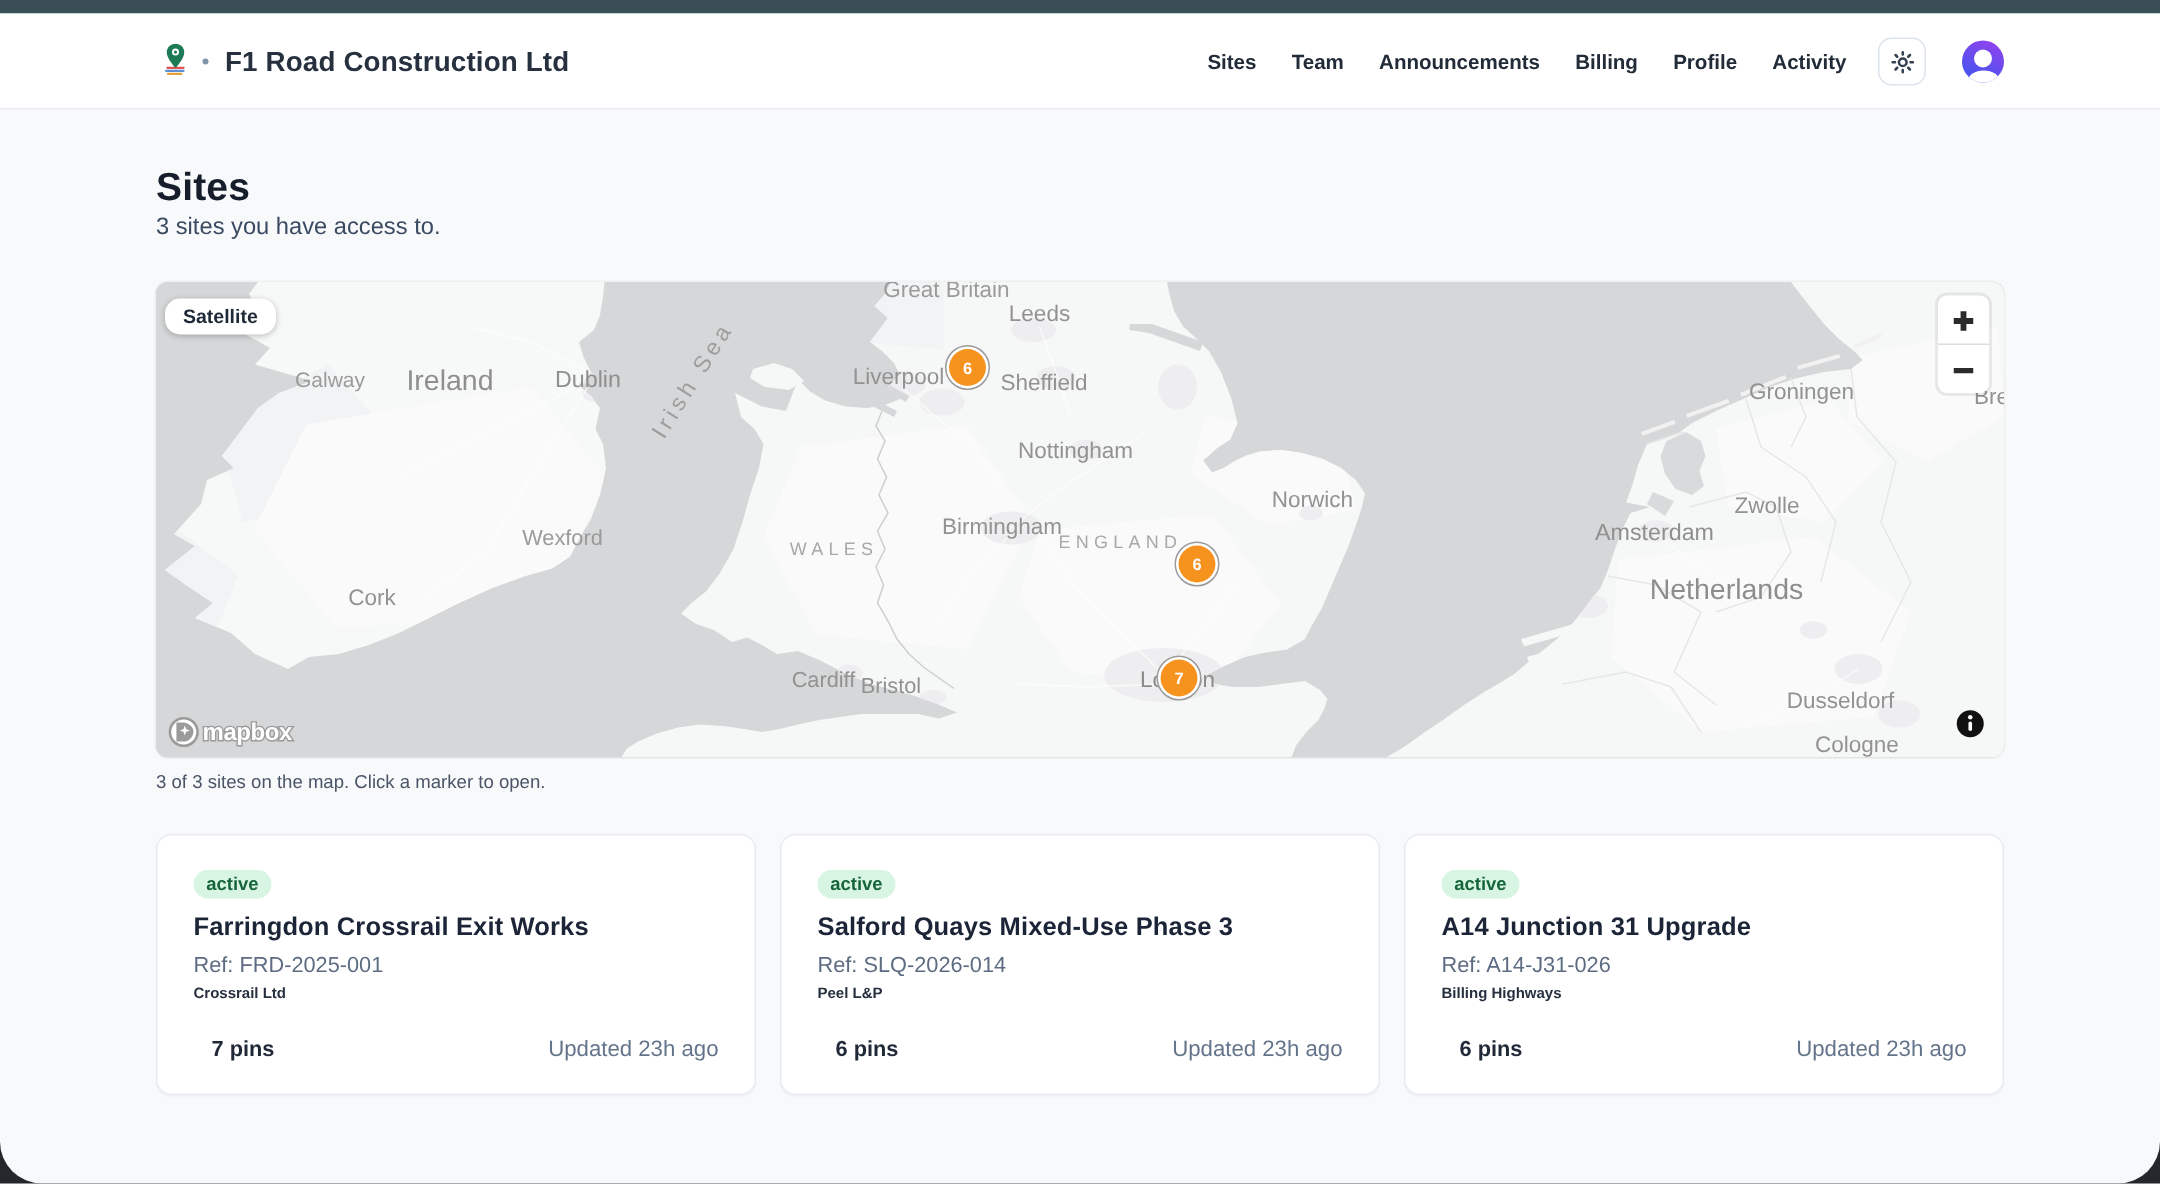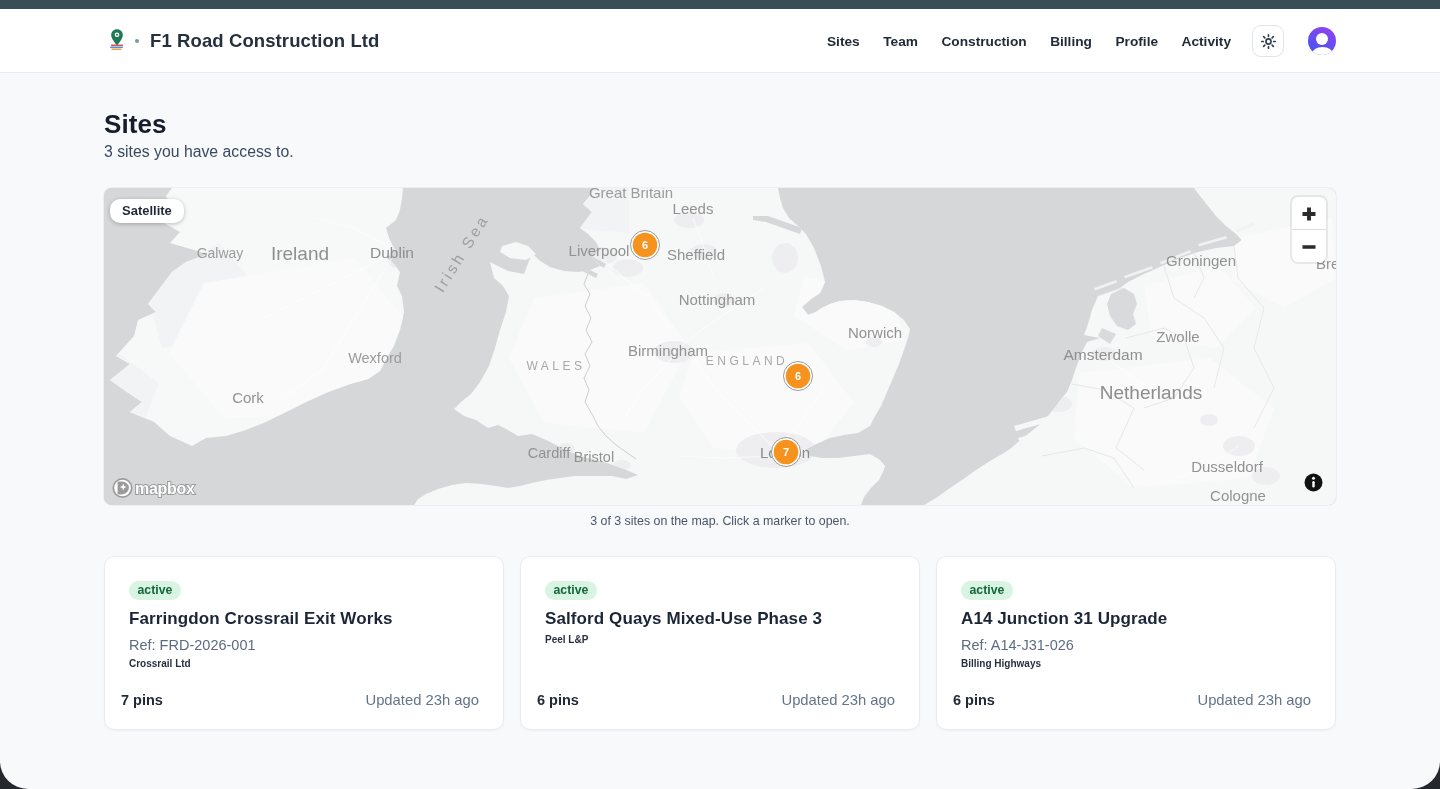--- a/index.html
+++ b/index.html
@@ -27,36 +27,36 @@
   .titlerow { display:flex; align-items:flex-start; margin-top:34px; }
   h1 { font-size:26px; line-height:30px; font-weight:bold; color:#161e2c; letter-spacing:0.1px; margin-top:2px; }
   .subtitle { margin-top:3px; font-size:15.8px; line-height:20px; color:#394a61; }
   .tr-right { margin-left:auto; display:flex; align-items:center; margin-top:13px; }
   .showarch { font-size:12.5px; color:#64748b; margin-right:12px; }
   .newsite { height:30px; background:#f8992b; border-radius:8px; border:none; color:#1d232d; font-size:14.5px; font-weight:bold; padding:0 11px 0 13px; display:flex; align-items:center; font-family:"Liberation Sans",sans-serif; }
   .newsite .plus { font-size:18px; font-weight:normal; margin-right:7px; margin-top:-2px; }
 
   
   .mapwrap { position:relative; margin-top:26px; width:1232px; height:317px; border-radius:8px; overflow:hidden; background:#d6d7d8; box-shadow:0 0 0 1px rgba(0,0,0,0.04); }
-  .mapcaption { margin-top:9px; font-size:12.4px; color:#4a5568;text-align:center; }
+  .mapcaption { margin-top:9px; font-size:12.4px; color:#4a5568; }
 
   .satbtn { position:absolute; left:6px; top:11px; background:#fff; border-radius:10px; padding:4px 12px 5px; font-size:13px; font-weight:bold; color:#1f2937; box-shadow:0 1px 4px rgba(0,0,0,0.25); }
   .zoomctl { position:absolute; right:10px; top:9px; width:34px; height:65px; background:#fff; border-radius:6px; box-shadow:0 0 0 2px rgba(0,0,0,0.07); }
   .zoomctl .zline { position:absolute; top:32px; left:0; width:34px; height:1px; background:#ddd; }
   .infoicon { position:absolute; right:13px; bottom:13px; width:19px; height:19px; }
   .mblogo { position:absolute; left:8px; bottom:5px; }
 
   
   .cards { display:flex; gap:16px; margin-top:28px; }
   .card { width:400px; height:174px; background:#fff; border:1px solid #e8ebef; border-radius:10px; padding:23px 24px 21px; position:relative; box-shadow:0 1px 2px rgba(16,24,40,0.04); }
   .pill { display:inline-block; background:#d8f5e4; color:#17663b; font-size:12.3px; font-weight:bold; border-radius:999px; padding:2px 8.5px 3px; }
   .cardtitle { margin-top:9px; font-size:17px; line-height:20px; font-weight:bold; color:#1b2537; letter-spacing:0.1px; }
   .cardref { margin-top:8px; font-size:14.5px; color:#5d6c82; }
   .cardco { margin-top:5px; font-size:10px; font-weight:bold; color:#27303f; }
-  .cardfoot { position:absolute; left:16px; right:24px; bottom:21px; display:flex; align-items:baseline; }
+  .cardfoot { position:absolute; left:36px; right:24px; bottom:21px; display:flex; align-items:baseline; }
   .pins { font-size:14.5px; font-weight:bold; color:#1f2937; }
   .updated { margin-left:auto; font-size:14.8px; color:#64748b;padding-left:40px; }
 </style>
 </head>
 <body>
 <div class="shell">
   <div class="topstrip"></div>
   <div class="page">
     <div class="header">
       <div class="container hrow">
@@ -66,21 +66,21 @@
           <rect x="2.4" y="20.6" width="11" height="1.6" rx="0.8" fill="#e8a13c"></rect>
           <path d="M8.5 0C5 0 2.3 2.7 2.3 6.1 2.3 10.6 8.5 17 8.5 17s6.2-6.4 6.2-10.9C14.7 2.7 12 0 8.5 0z" fill="#1d7a55"></path>
           <circle cx="8.5" cy="5.9" r="2.5" fill="#fff"></circle>
           <circle cx="8.5" cy="5.9" r="1.1" fill="#1d7a55"></circle>
         </svg>
         <span class="dot"></span>
         <span class="brand">F1 Road Construction Ltd</span>
         <nav class="nav">
           <a>Sites</a>
             <a>Team</a>
-            <a>Construction</a>
+            <a>Announcements</a>
             <a>Billing</a>
             <a>Profile</a>
             <a>Activity</a>
         </nav>
         <div class="sunbtn">
           <svg width="17" height="17" viewBox="0 0 24 24" fill="none" stroke="#33404f" stroke-width="2.4" stroke-linecap="round">
             <circle cx="12" cy="12" r="3.6"></circle>
             <path d="M12 2.5v2.2M12 19.3v2.2M2.5 12h2.2M19.3 12h2.2M5.2 5.2l1.6 1.6M17.2 17.2l1.6 1.6M18.8 5.2l-1.6 1.6M6.8 17.2l-1.6 1.6"></path>
           </svg>
         </div>
@@ -236,30 +236,31 @@
           <path d="M11.2 7.6 L12.1 10.1 L14.6 11 L12.1 11.9 L11.2 14.4 L10.3 11.9 L7.8 11 L10.3 10.1 Z" fill="#fff"></path>
           <text x="23" y="17.5" font-family="Liberation Sans" font-size="16" font-weight="bold" letter-spacing="-0.3" fill="#fff" style="paint-order:stroke" stroke="#9b9b9b" stroke-width="1.9">mapbox</text>
         </svg>
       </div>
       <div class="mapcaption">3 of 3 sites on the map. Click a marker to open.</div>
 
       <div class="cards">
         <div class="card">
           <span class="pill">active</span>
           <div class="cardtitle">Farringdon Crossrail Exit Works</div>
-          <div class="cardref">Ref: FRD-2026-001</div>
+          <div class="cardref">Ref: FRD-2025-001</div>
           <div class="cardco">Crossrail Ltd</div>
           <div class="cardfoot">
               <span class="pins">7 pins</span>
               <span class="updated">Updated 23h ago</span>
             </div>
         </div>
         <div class="card">
           <span class="pill">active</span>
           <div class="cardtitle">Salford Quays Mixed-Use Phase 3</div>
+          <div class="cardref">Ref: SLQ-2026-014</div>
           <div class="cardco">Peel L&amp;P</div>
           <div class="cardfoot">
               <span class="pins">6 pins</span>
               <span class="updated">Updated 23h ago</span>
             </div>
         </div>
         <div class="card">
           <span class="pill">active</span>
           <div class="cardtitle">A14 Junction 31 Upgrade</div>
           <div class="cardref">Ref: A14-J31-026</div>

